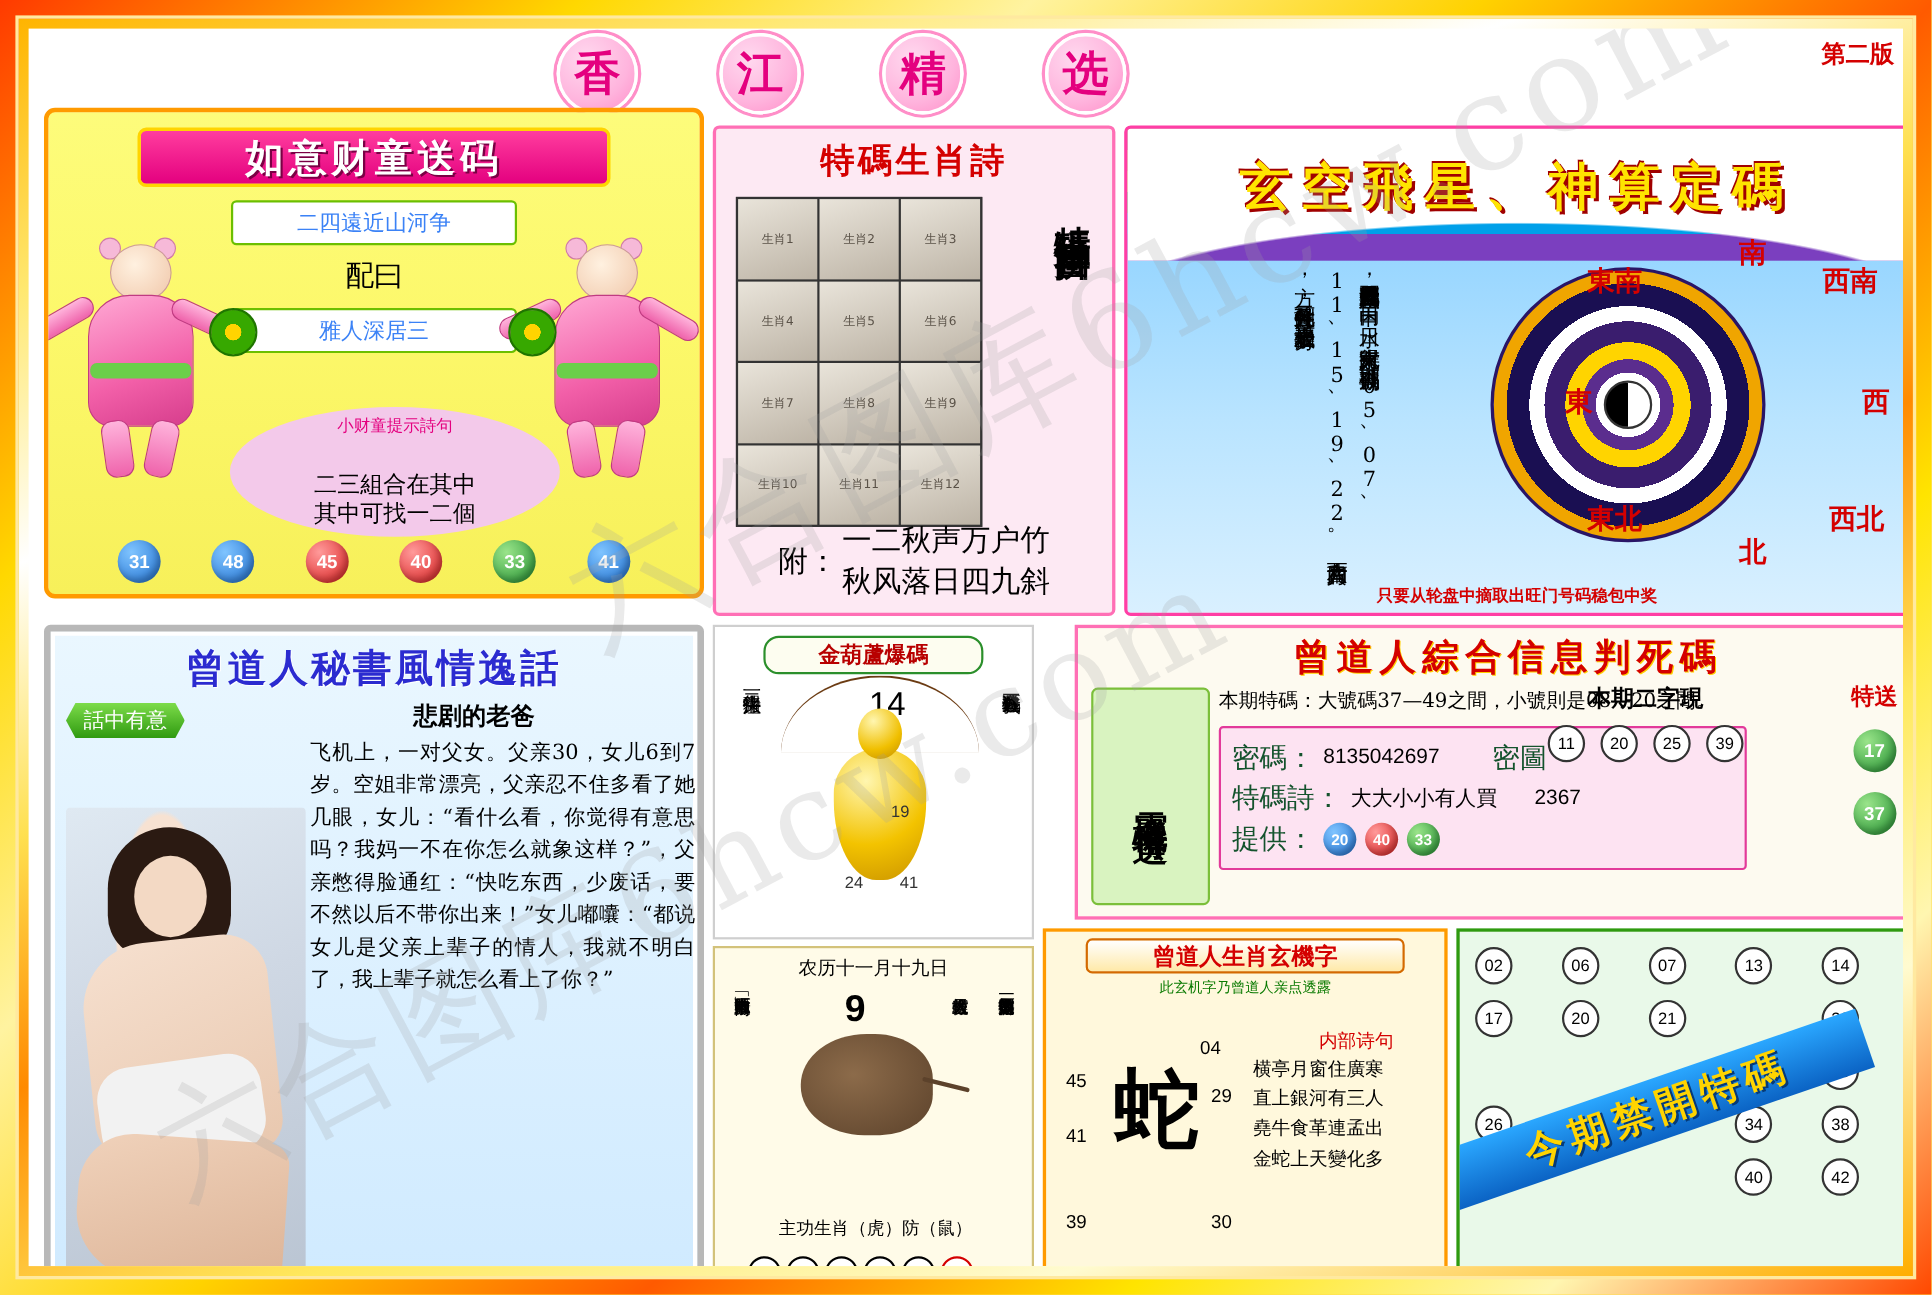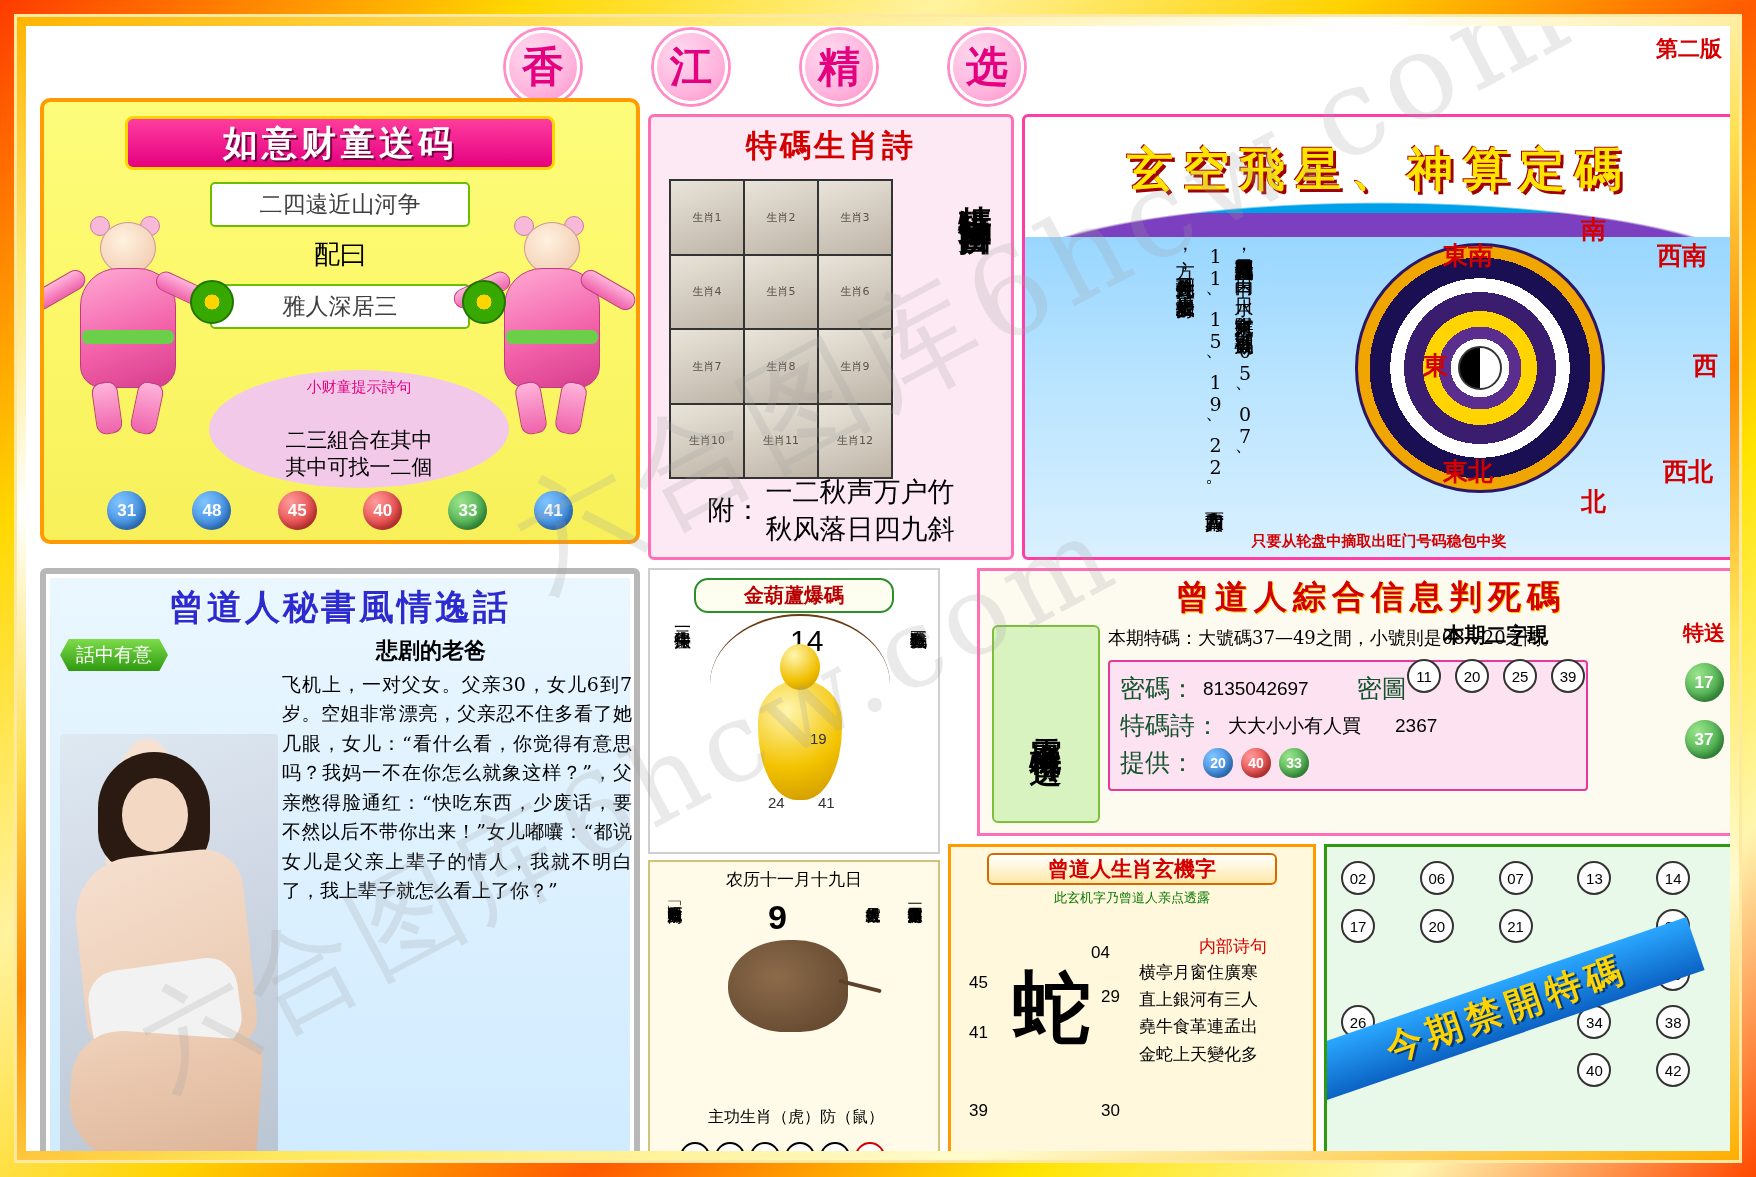--- a/index.html
+++ b/index.html
@@ -69,21 +69,21 @@
     background:linear-gradient(180deg,#ff3d9e,#e4007f);
     border:3px solid #ffd400; border-radius:8px;
     display:flex; align-items:center; justify-content:center;
     color:#ffffff; font-family:"DejaVu Serif", serif; font-weight:bold;
     font-size:35px; letter-spacing:4px;
     text-shadow:2px 2px 0 #7a0044;
   }
   #p1 .line-box {
     margin:12px auto 0; width:260px; padding:5px 0;
     background:#ffffff; border:2px solid #6bbf00; border-radius:5px;
-    text-align:center; font-family:"DejaVu Serif", serif; font-size:23px; color:#404040;
+    text-align:center; font-family:"DejaVu Serif", serif; font-size:20px; color:#3b82f6;
   }
   #p1 .pei {
     text-align:center; font-family:"DejaVu Serif", serif;
     font-size:26px; margin-top:10px; color:#000;
   }
   #p1 .oval {
     position:absolute; left:165px; top:268px; width:300px; height:118px;
     background:#f3c9ea; border-radius:50%/50%;
     display:flex; flex-direction:column; align-items:center; justify-content:center;
   }

